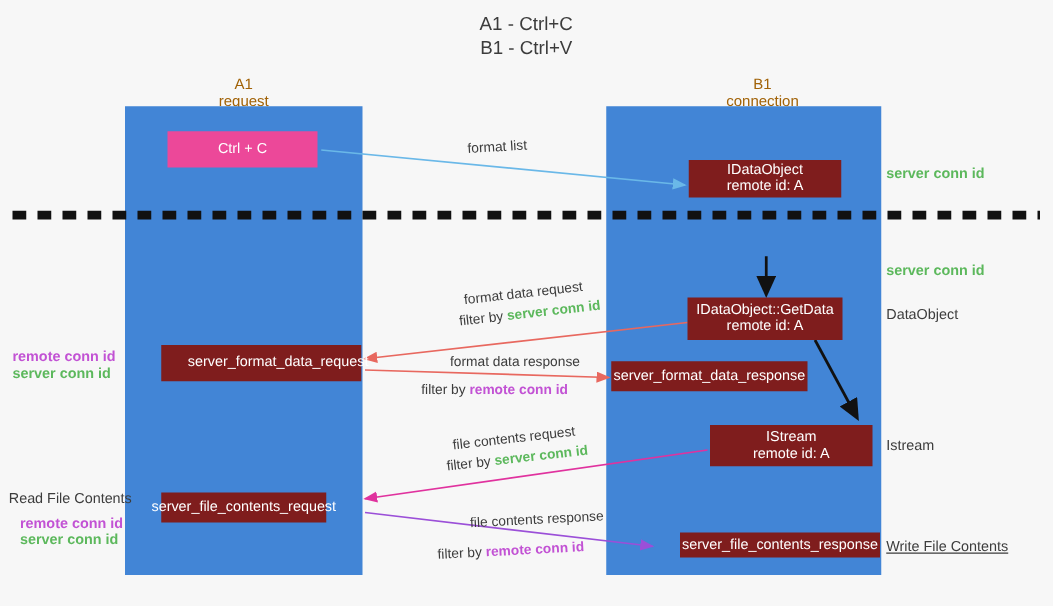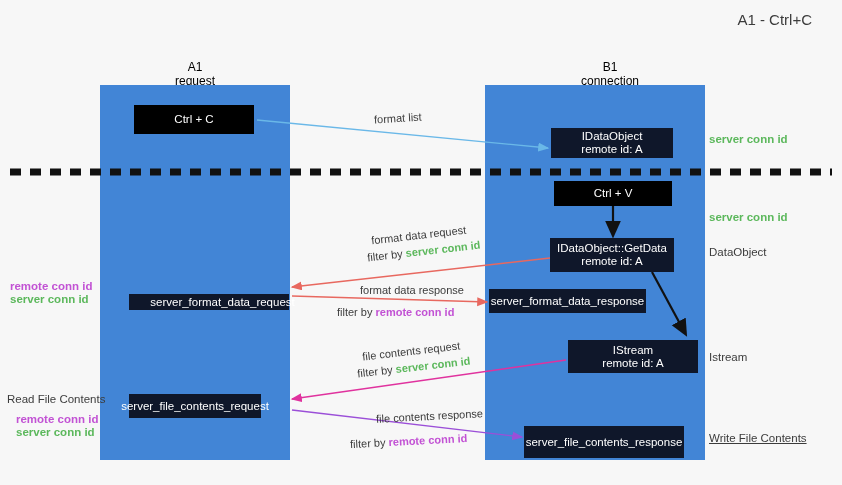--- a/index.html
+++ b/index.html
@@ -8,47 +8,47 @@
     background:#f7f7f7;
     font-family:"Liberation Sans", sans-serif;
     color:#3c3c3c;
     overflow:hidden;
     position:relative;
   }
   #stage{position:absolute;left:0;top:0;width:842px;height:485px;}
 
   
   .title{
-    position:absolute;left:0;top:10px;width:812px;
-    text-align:right;font-size:15px;line-height:19px;color:#3c3c3c;
+    position:absolute;left:15px;top:10px;width:812px;
+    text-align:center;font-size:15px;line-height:19px;color:#3c3c3c;
   }
 
   
   .colhead{
-    position:absolute;text-align:center;font-size:12px;line-height:14px;color:#000000;
+    position:absolute;text-align:center;font-size:12px;line-height:14px;color:#a16207;
   }
   .colhead .big{display:block;}
   .colhead .sub{display:block;}
 
   
   .lane{position:absolute;background:#4285d6;}
 
   
   .box{
     position:absolute;
     display:flex;align-items:center;justify-content:center;
     text-align:center;
     color:#ffffff;
     font-size:11.5px;line-height:13px;
     box-sizing:border-box;
     padding:2px 4px;
     white-space:pre-line;
   }
-  .green{background:#000000;}
-  .orange{background:#0f172a;}
+  .green{background:#ec4899;}
+  .orange{background:#7f1d1d;}
 
   
   .sidelabel{position:absolute;font-size:11.5px;line-height:14px;}
   .lbl-green{color:#5cb85c;font-weight:bold;}
   .lbl-purple{color:#c252d4;font-weight:bold;}
   .lbl-dark{color:#3c3c3c;}
 
   
   .cap{position:absolute;font-size:11px;line-height:14px;color:#3c3c3c;white-space:nowrap;}
   .cap .g{color:#5cb85c;font-weight:bold;}
@@ -56,20 +56,21 @@
 
   svg{position:absolute;left:0;top:0;width:842px;height:485px;overflow:visible;pointer-events:none;}
 </style>
 </head>
 <body>
 
 <div id="stage">
 
   <div class="title">
     <div>A1 - Ctrl+C</div>
+    <div>B1 - Ctrl+V</div>
   </div>
 
   <div class="colhead" style="left:130px;top:60px;width:130px;">
     <span class="big">A1</span>
     <span class="sub">request</span>
   </div>
   <div class="colhead" style="left:540px;top:60px;width:140px;text-align:center;">
     <span class="big">B1</span>
     <span class="sub">connection</span>
   </div>
@@ -111,35 +112,34 @@
     <line x1="292" y1="410" x2="522" y2="437" stroke="#9b4fd8" stroke-width="1.4" marker-end="url(#ah-purple)"></line>
 
     <line x1="10" y1="172" x2="832" y2="172" stroke="#111111" stroke-width="7" stroke-dasharray="11 9"></line>
   </svg>
 
   <div class="box green" style="left:134px;top:105px;width:120px;height:29px;">Ctrl + C</div>
 
   <div class="box orange" style="left:551px;top:128px;width:122px;height:30px;">IDataObject
 remote id: A</div>
 
-  <div class="box green" style="left:554px;top:181px;width:118px;height:25px;">Ctrl + V</div>
 
   <div class="box orange" style="left:550px;top:238px;width:124px;height:34px;">IDataObject::GetData
 remote id: A</div>
 
-  <div class="box orange" style="left:129px;top:294px;width:160px;height:16px;padding-left:31px;">server_format_data_request</div>
+  <div class="box orange" style="left:129px;top:276px;width:160px;height:29px;padding-left:31px;">server_format_data_request</div>
 
   <div class="box orange" style="left:489px;top:289px;width:157px;height:24px;">server_format_data_response</div>
 
   <div class="box orange" style="left:568px;top:340px;width:130px;height:33px;">IStream
 remote id: A</div>
 
   <div class="box orange" style="left:129px;top:394px;width:132px;height:24px;">server_file_contents_request</div>
 
-  <div class="box orange" style="left:524px;top:426px;width:160px;height:32px;">server_file_contents_response</div>
+  <div class="box orange" style="left:544px;top:426px;width:160px;height:20px;">server_file_contents_response</div>
 
   <div class="sidelabel lbl-green" style="left:709px;top:132px;">server conn id</div>
   <div class="sidelabel lbl-green" style="left:709px;top:210px;">server conn id</div>
   <div class="sidelabel lbl-dark" style="left:709px;top:245px;">DataObject</div>
   <div class="sidelabel lbl-dark" style="left:709px;top:350px;">Istream</div>
   <div class="sidelabel lbl-dark" style="left:709px;top:431px;text-decoration:underline;">Write File Contents</div>
 
   <div class="sidelabel lbl-purple" style="left:10px;top:279px;">remote conn id</div>
   <div class="sidelabel lbl-green" style="left:10px;top:292px;">server conn id</div>
 

